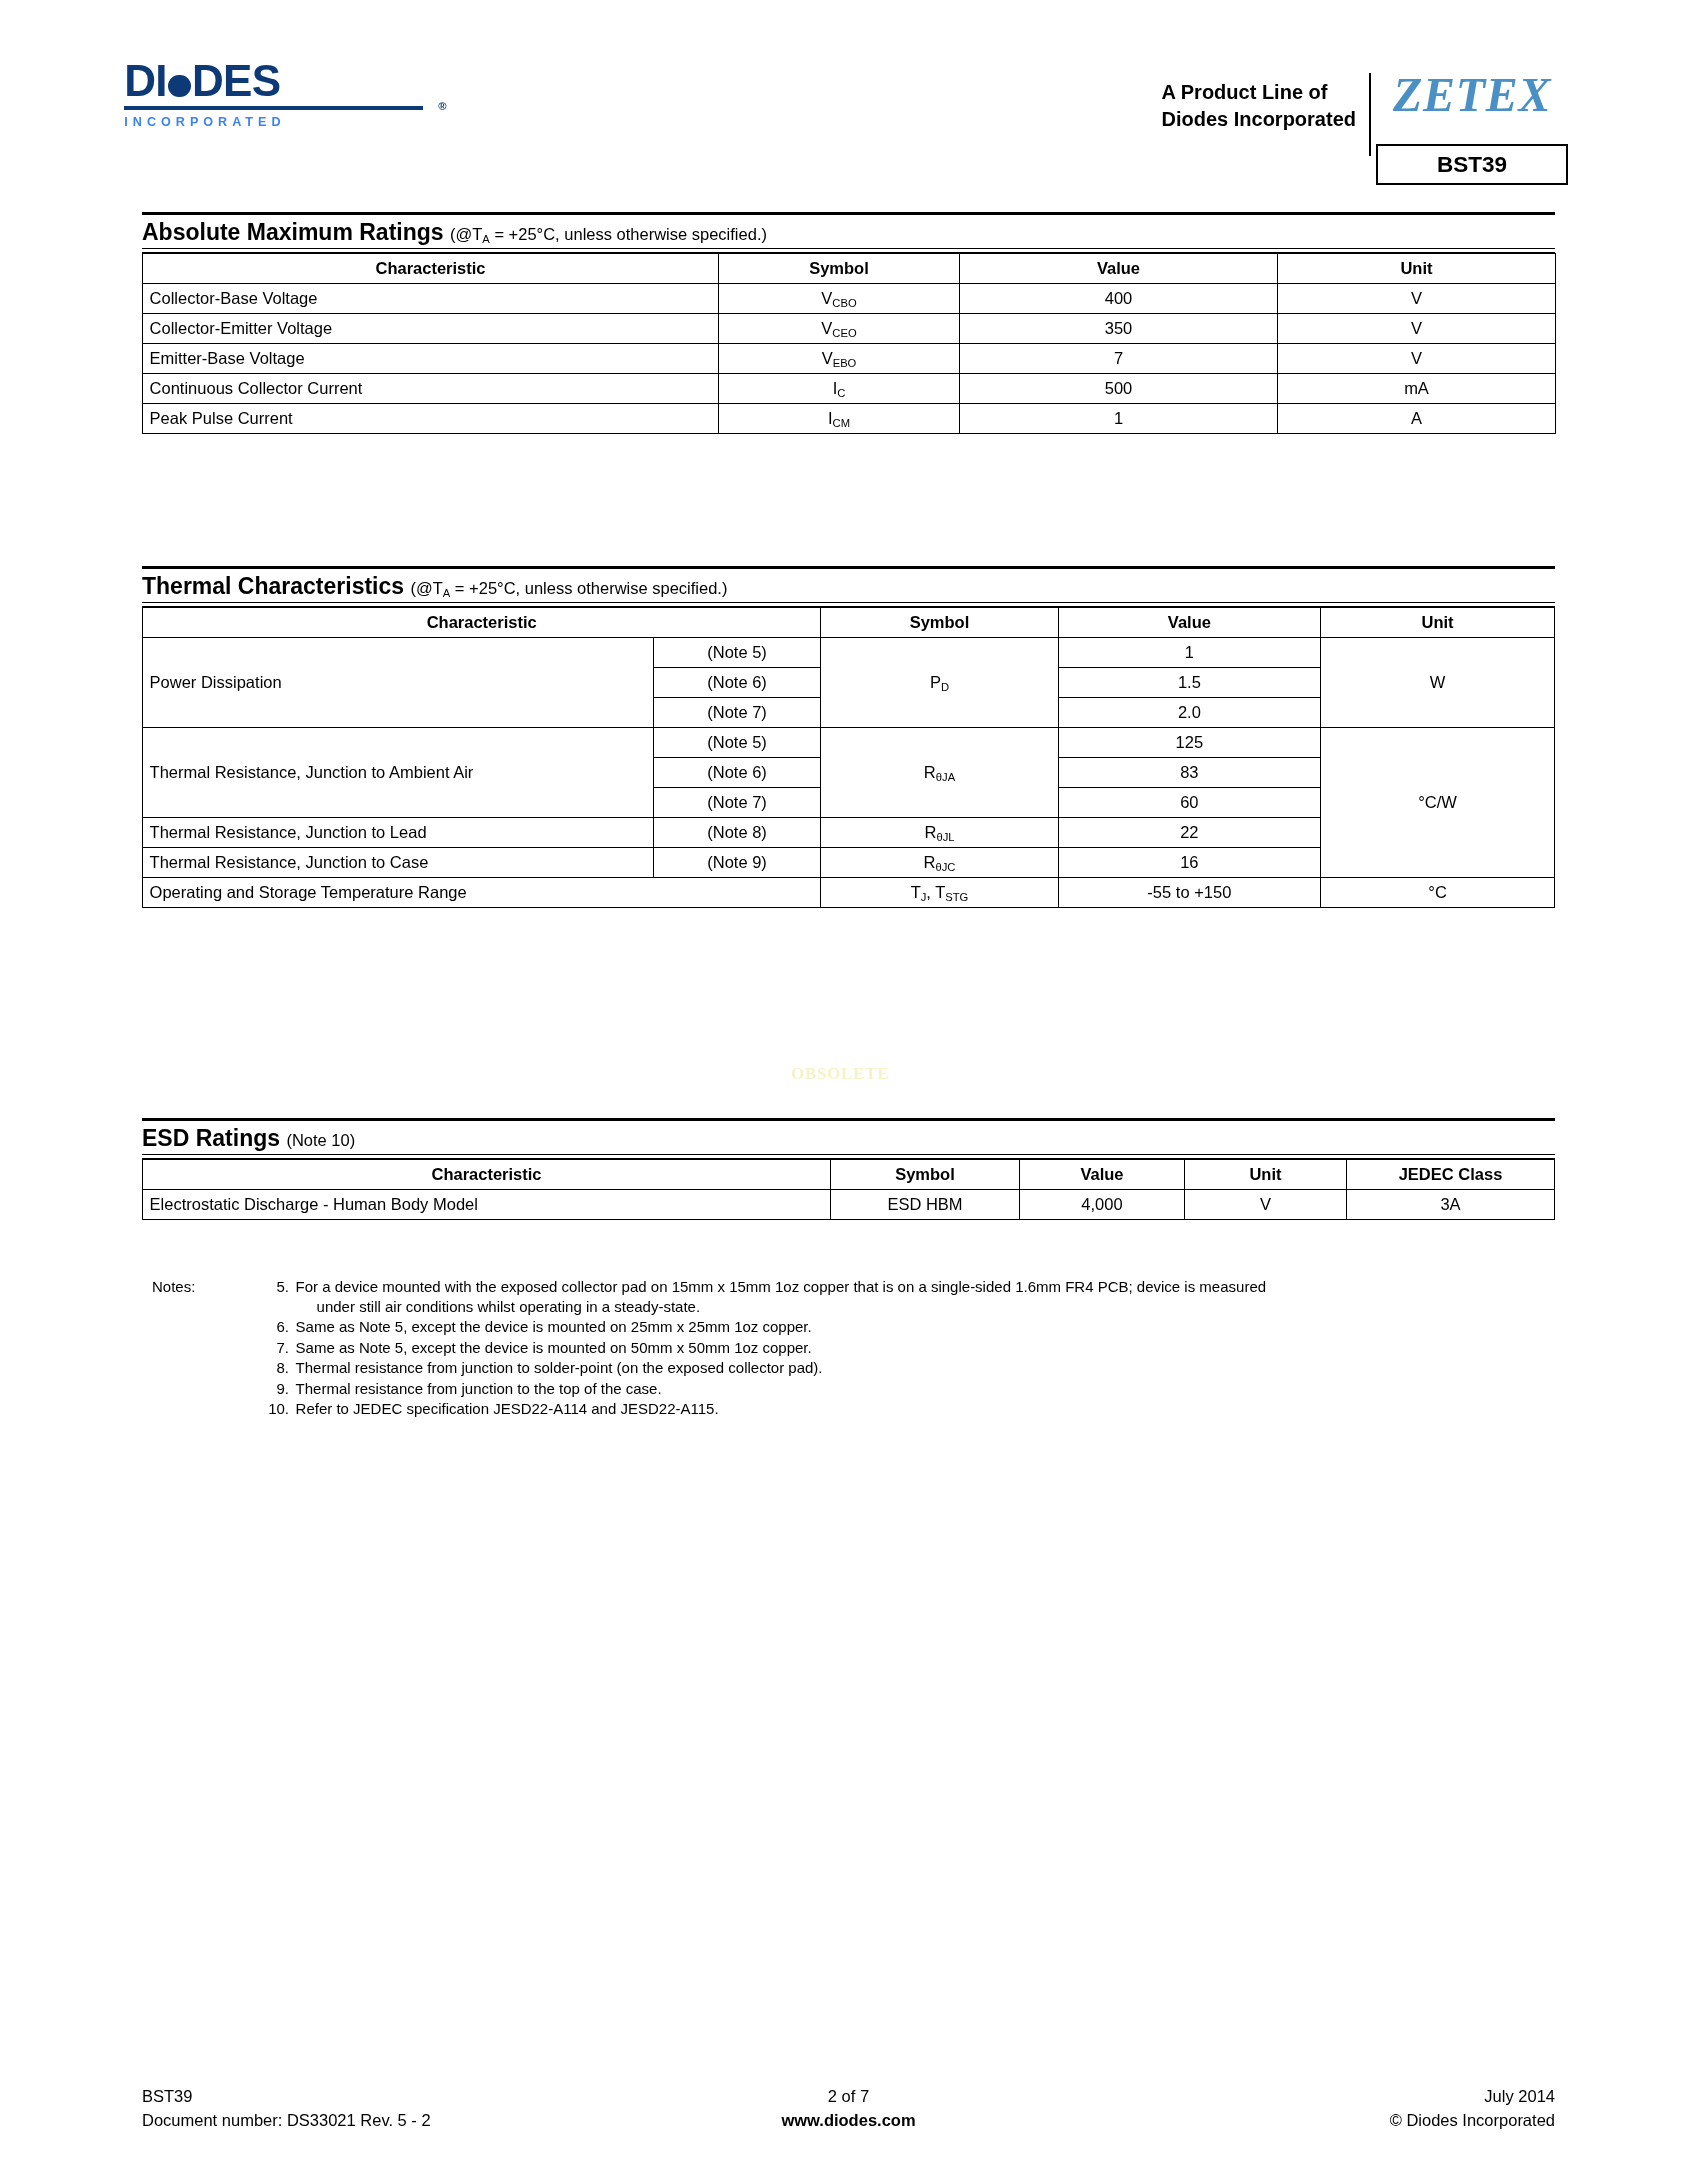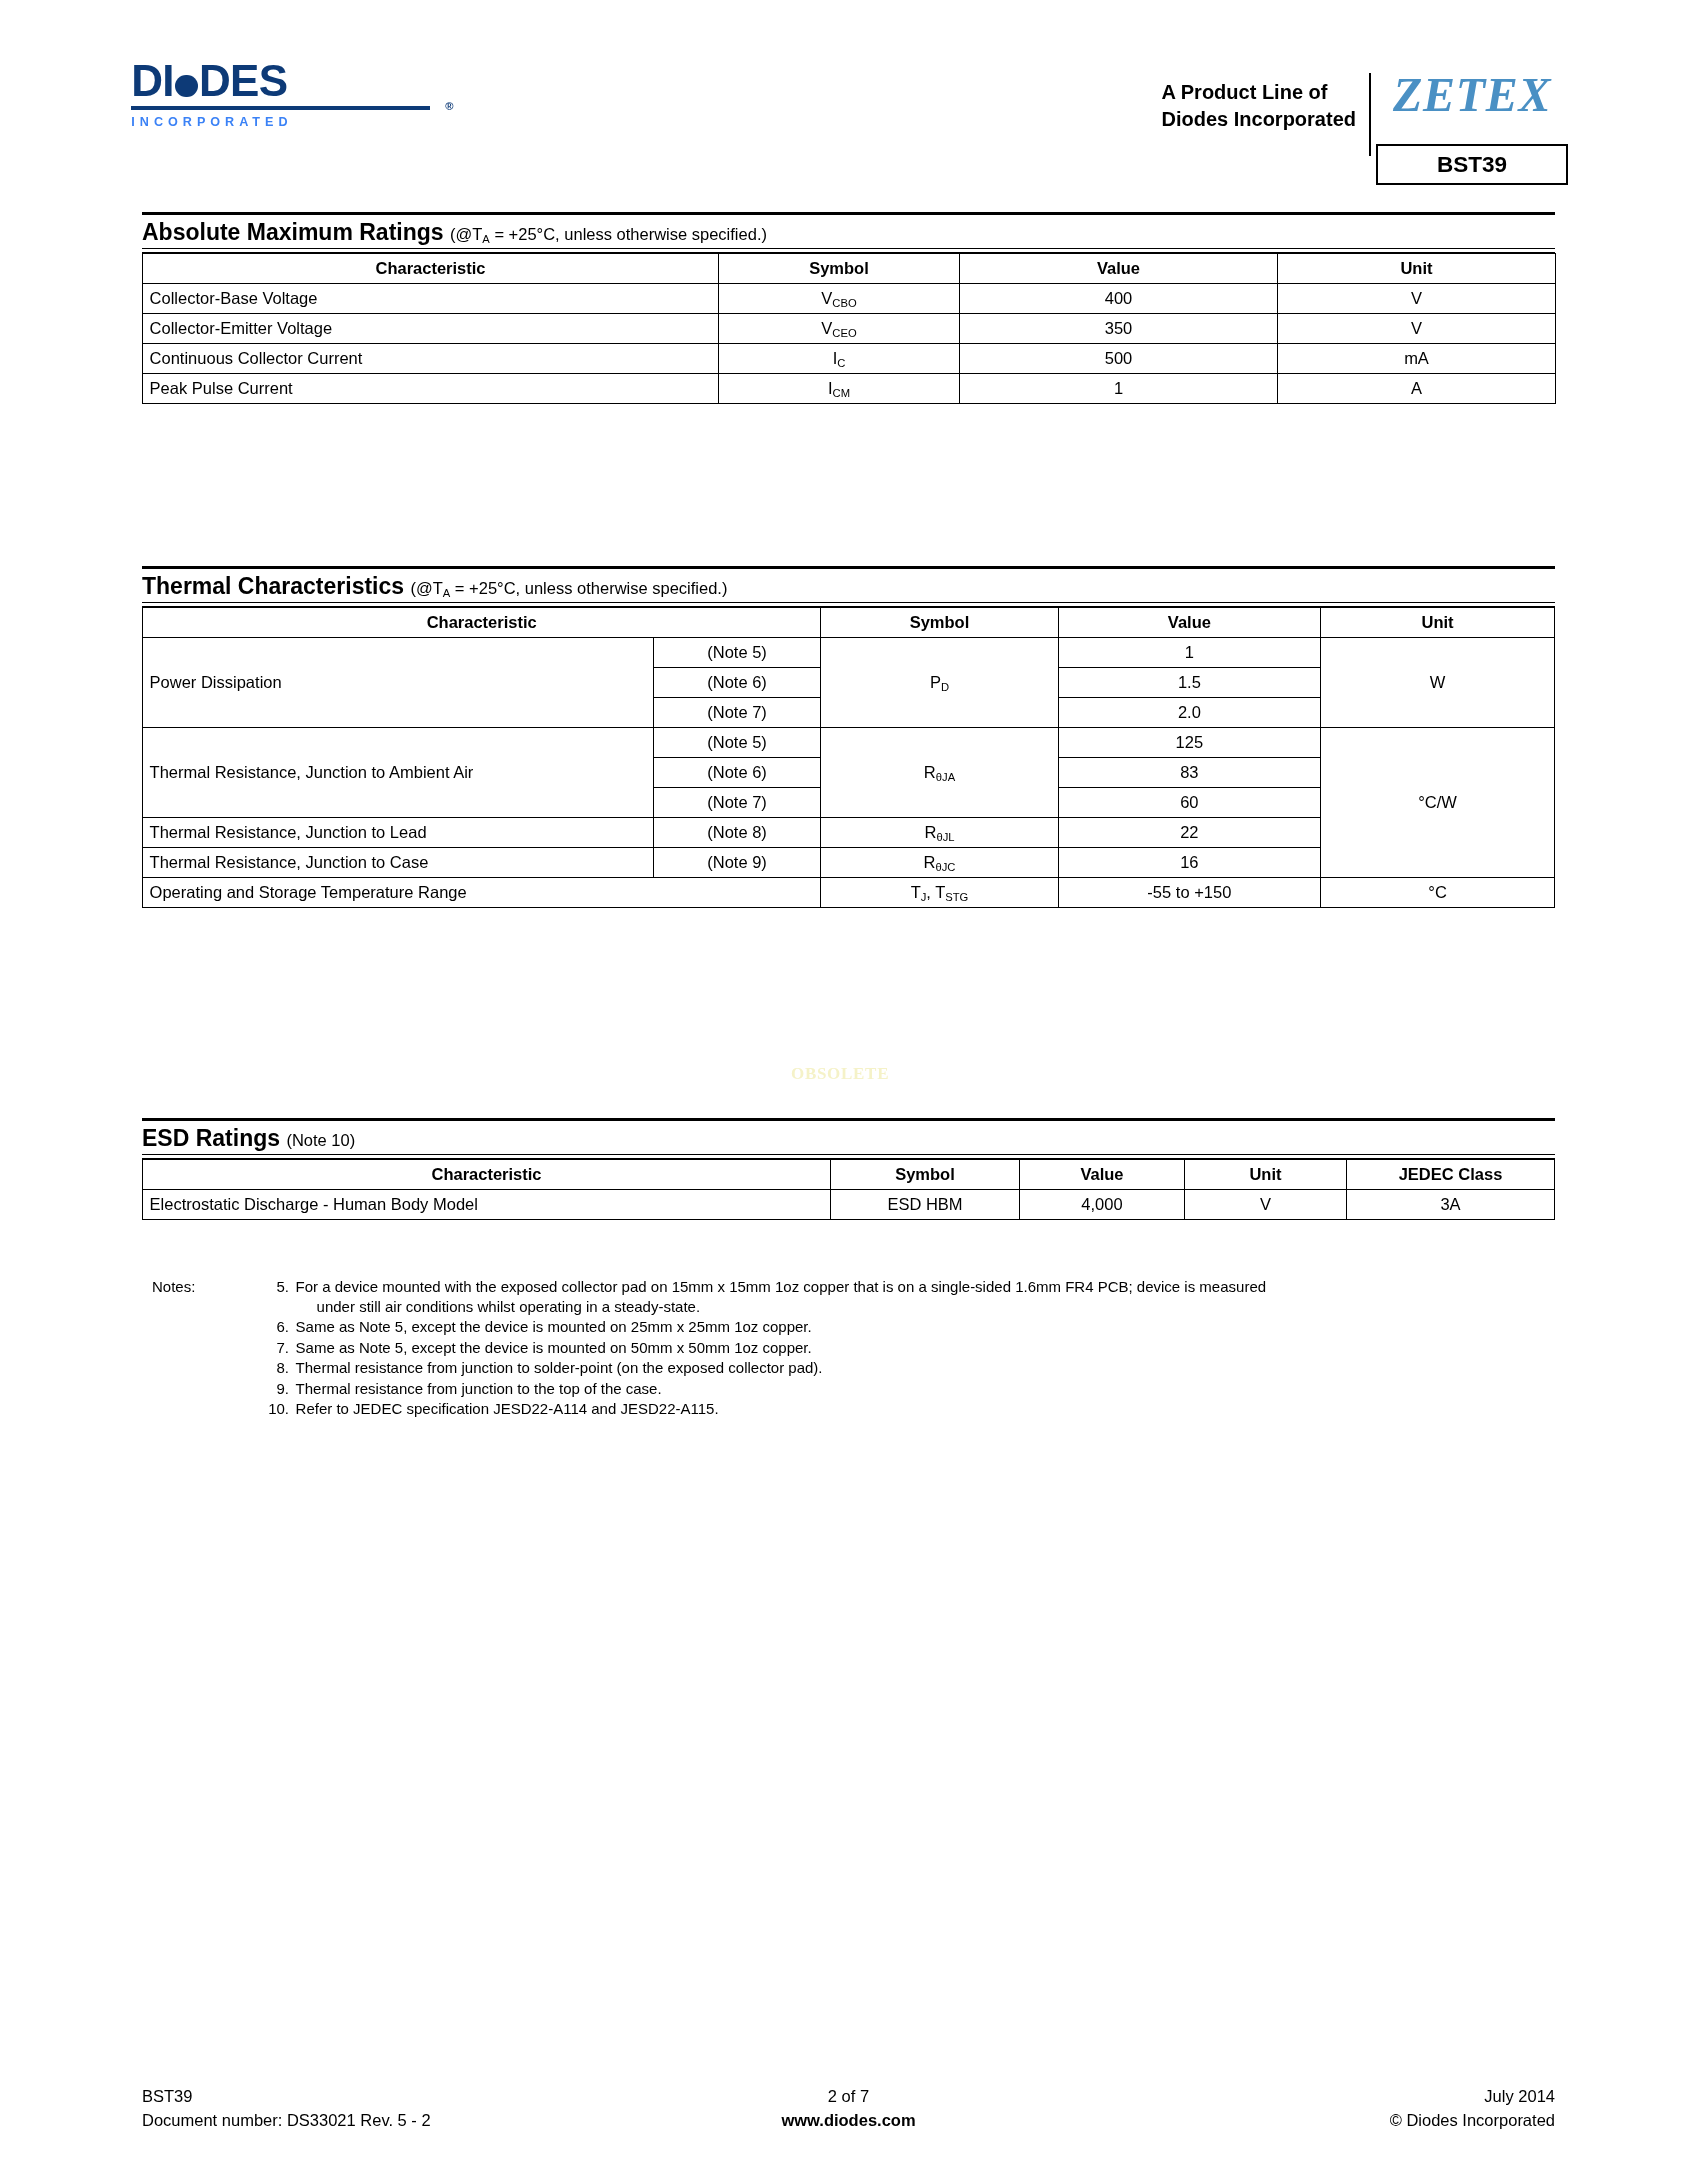--- a/index.html
+++ b/index.html
@@ -29,21 +29,20 @@
     top: 46px;
     left: 119px;
     right: 119px;
     height: 139px;
   }
   .logo-block {
     position: absolute;
     left: 5.3px;
     top: 13.2px;
     width: 311px;
-    margin-left: 7px;
   }
   .logo-diodes {
     font-family: "Liberation Sans", sans-serif;
     font-weight: bold;
     font-size: 44px;
     letter-spacing: -0.7px;
     color: #0d3a77;
     line-height: 1;
     white-space: nowrap;
   }
@@ -299,20 +298,26 @@
             <td class="c">400</td>
             <td class="c">V</td>
           </tr>
           <tr>
             <td class="l">Collector-Emitter Voltage</td>
             <td class="c"><span>V</span><sub>CEO</sub></td>
             <td class="c">350</td>
             <td class="c">V</td>
           </tr>
           <tr>
+            <td class="l">Emitter-Base Voltage</td>
+            <td class="c"><span>V</span><sub>EBO</sub></td>
+            <td class="c">7</td>
+            <td class="c">V</td>
+          </tr>
+          <tr>
             <td class="l">Continuous Collector Current</td>
             <td class="c"><span>I</span><sub>C</sub></td>
             <td class="c">500</td>
             <td class="c">mA</td>
           </tr>
           <tr>
             <td class="l">Peak Pulse Current</td>
             <td class="c"><span>I</span><sub>CM</sub></td>
             <td class="c">1</td>
             <td class="c">A</td>

